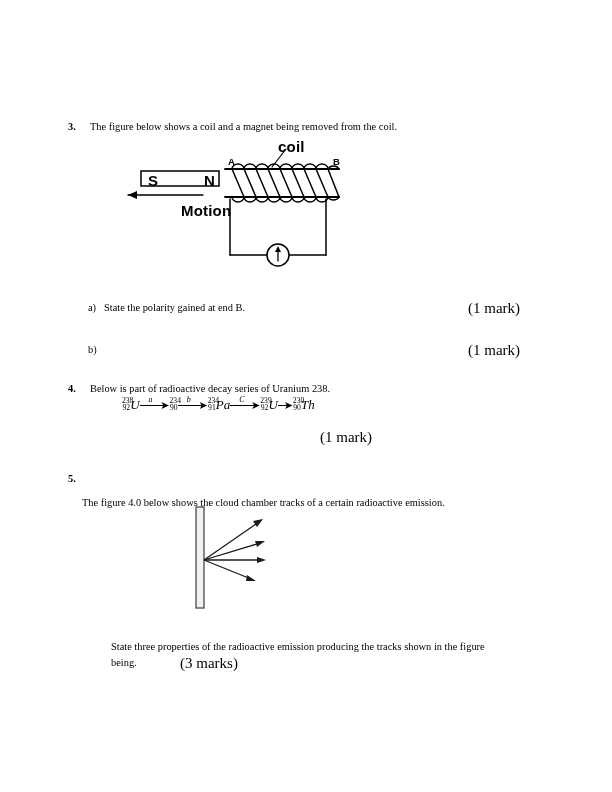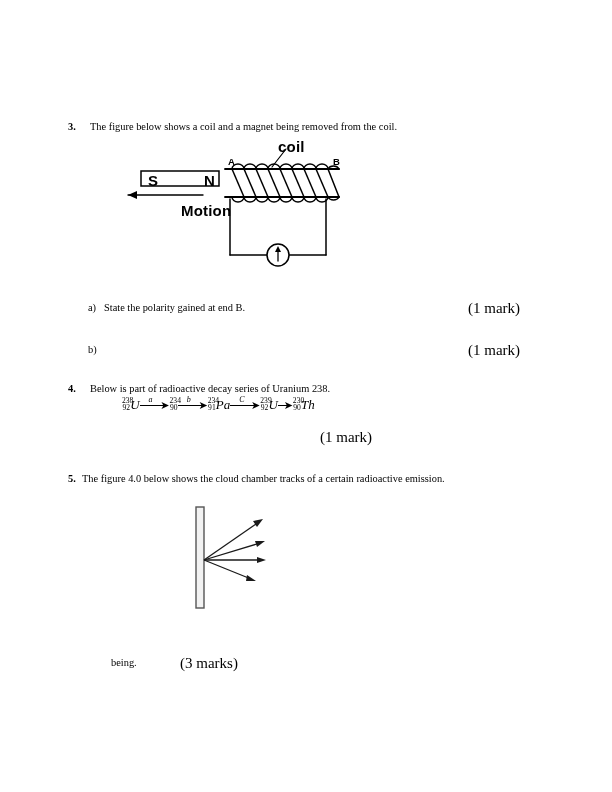--- a/index.html
+++ b/index.html
@@ -247,21 +247,21 @@
   <div class="qnum" style="left:68px; top:382px;">4.</div>
   <div class="qline" style="left:90px; top:382px;">Below is part of radioactive decay series of Uranium 238.</div>
 
   <div id="decay">
     <span class="nuc"><span class="idx"><span class="mass">238</span><span class="atno">92</span></span><span class="sym">U</span></span><span class="arrowlong"><span class="lab">a</span><span class="shaft"></span><span class="head">➤</span></span><span class="nuc"><span class="idx"><span class="mass">234</span><span class="atno">90</span></span><span class="sym"></span></span><span class="arrowlong"><span class="lab">b</span><span class="shaft"></span><span class="head">➤</span></span><span class="nuc"><span class="idx"><span class="mass">234</span><span class="atno">91</span></span><span class="sym">Pa</span></span><span class="arrowlong"><span class="lab">C</span><span class="shaft"></span><span class="head">➤</span></span><span class="nuc"><span class="idx"><span class="mass">239</span><span class="atno">92</span></span><span class="sym">U</span></span><span class="arrowshort"><span class="shaft"></span><span class="head">➤</span></span><span class="nuc"><span class="idx"><span class="mass">230</span><span class="atno">90</span></span><span class="sym">Th</span></span>
   </div>
 
   <div class="marks" style="left:320px; top:430px;">(1 mark)</div>
 
   <div class="qnum" style="left:68px; top:472px;">5.</div>
-  <div class="qline" style="left:82px; top:472px;">The figure 4.0 below shows the cloud chamber tracks of a certain radioactive emission.</div>
+  <div class="qline" style="left:82px; top:496px;">The figure 4.0 below shows the cloud chamber tracks of a certain radioactive emission.</div>
 
   <div id="fig-cloud">
     <svg width="105" height="118" viewBox="0 0 105 118">
 
       <rect x="11" y="7" width="8" height="101" fill="#f2f2f2" stroke="#555555" stroke-width="1.4"></rect>
 
       <g stroke="#1a1a1a" stroke-width="1.3" fill="none">
 
         <line x1="19" y1="60" x2="74" y2="22"></line>
         <polygon points="78,19 68,21 72,27" fill="#1a1a1a" stroke="none"></polygon>
@@ -271,16 +271,17 @@
 
         <line x1="19" y1="60" x2="76" y2="60"></line>
         <polygon points="81,60 72,57 72,63" fill="#1a1a1a" stroke="none"></polygon>
 
         <line x1="19" y1="60" x2="66" y2="79"></line>
         <polygon points="71,81 62,75 61,81" fill="#1a1a1a" stroke="none"></polygon>
       </g>
     </svg>
   </div>
 
+  <div class="qline" style="left:111px; top:640px;">State three properties of the radioactive emission producing the tracks shown in the figure</div>
   <div class="qline" style="left:111px; top:656px;">being.</div>
   <div class="marks" style="left:180px; top:656px;">(3 marks)</div>
 
 </div>
 
 </body></html>

